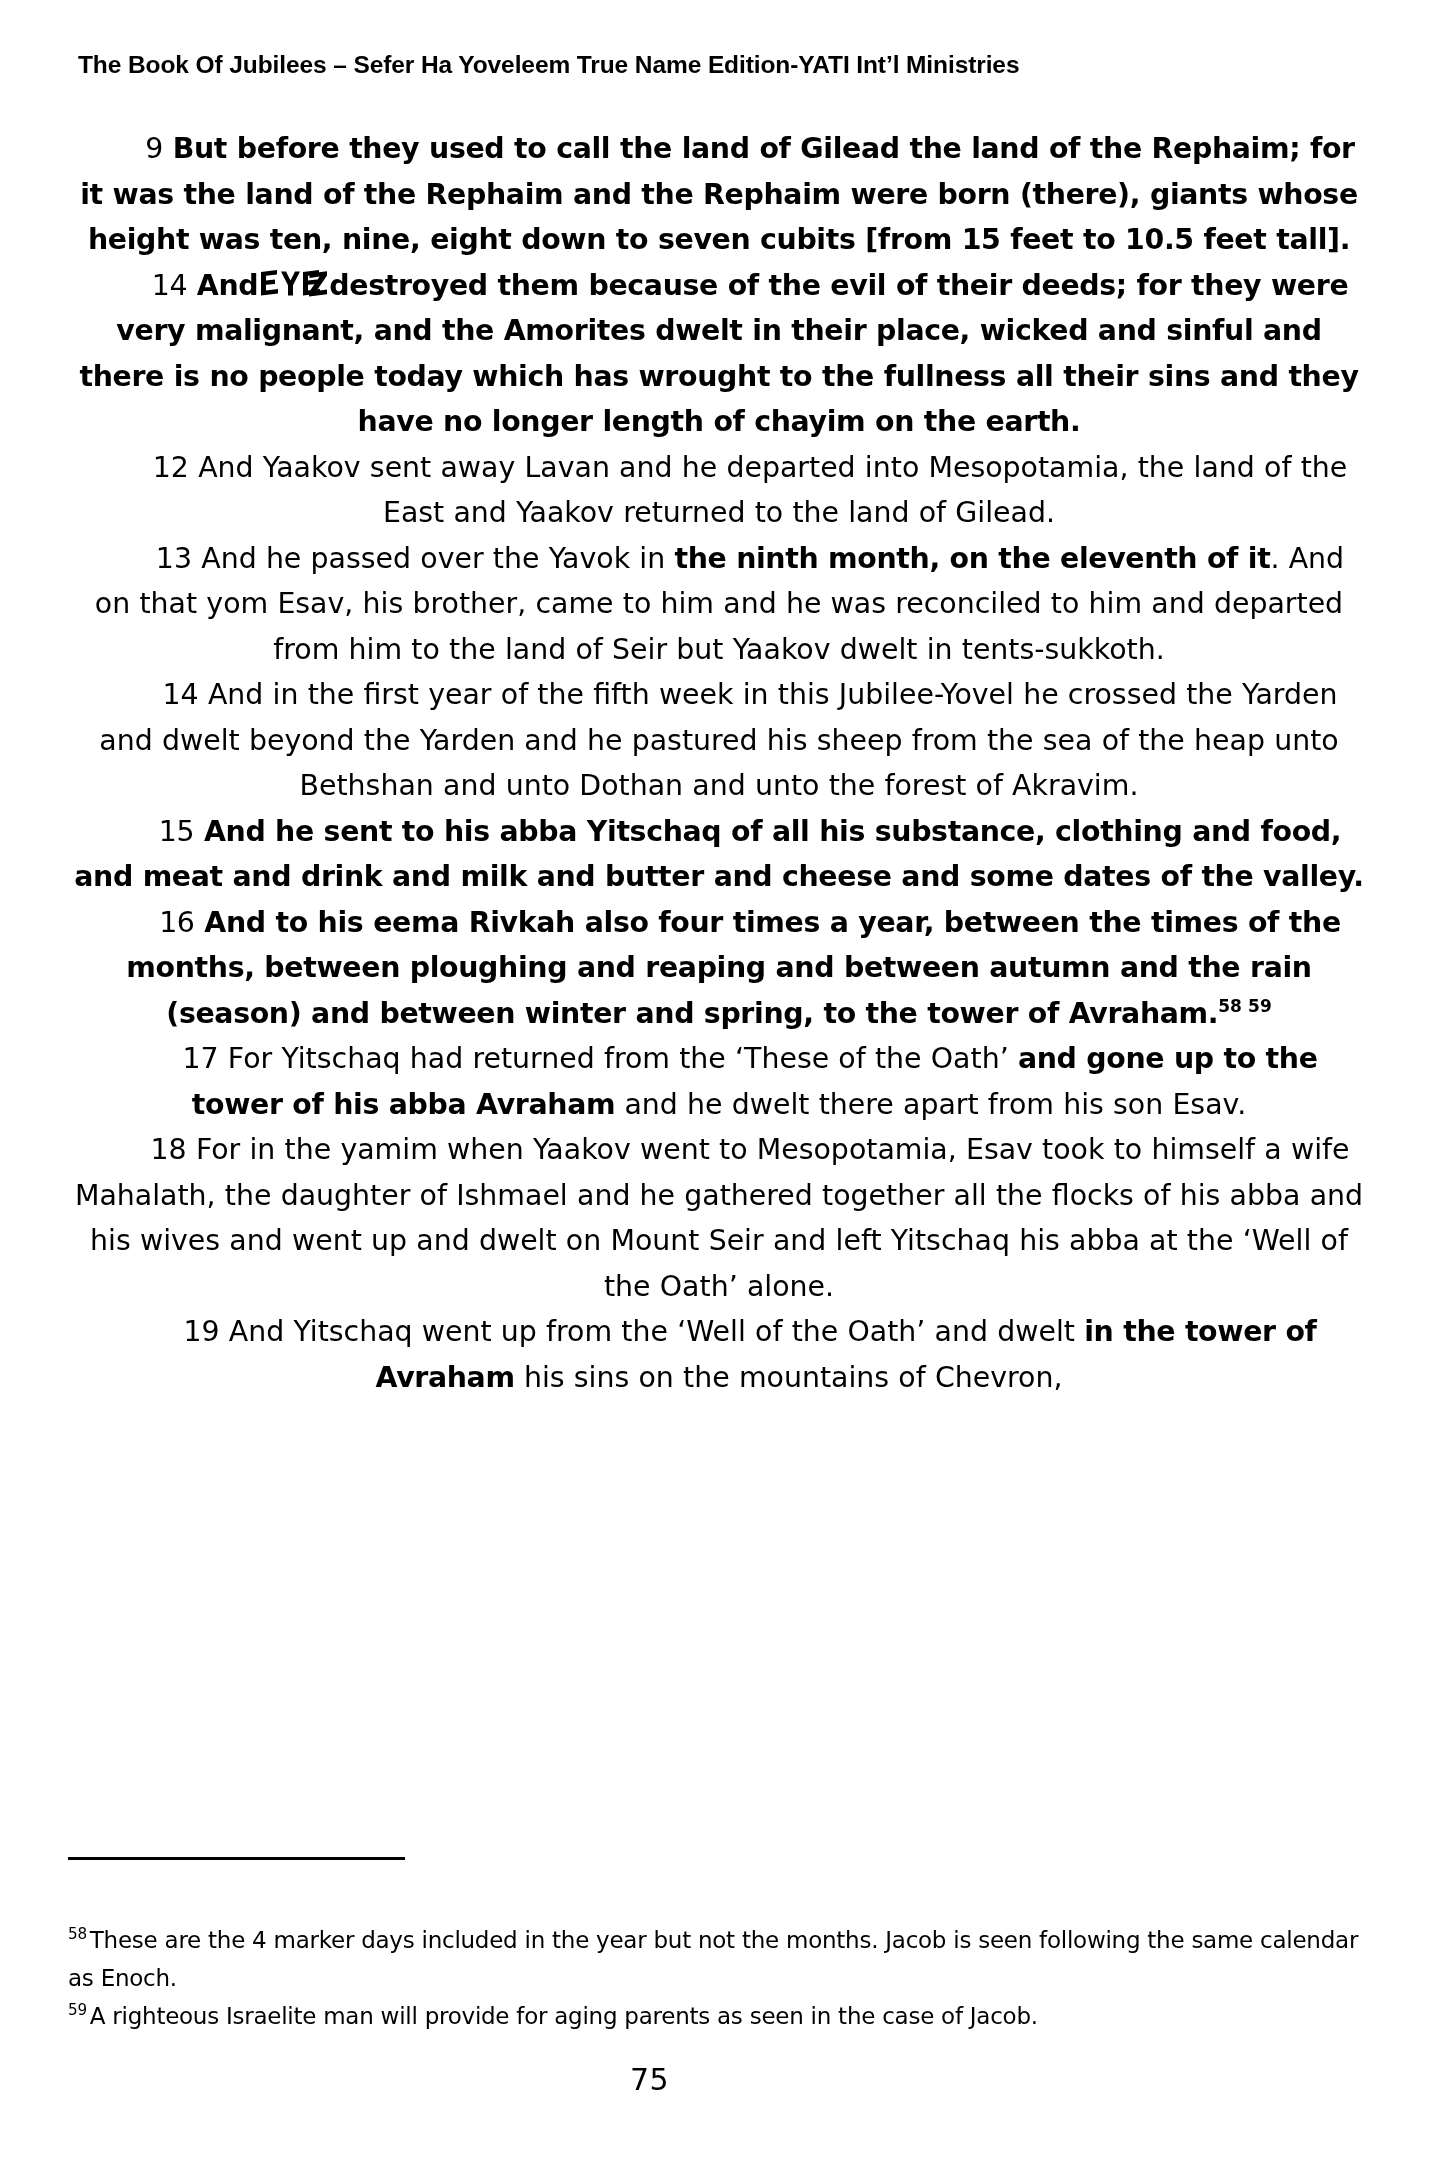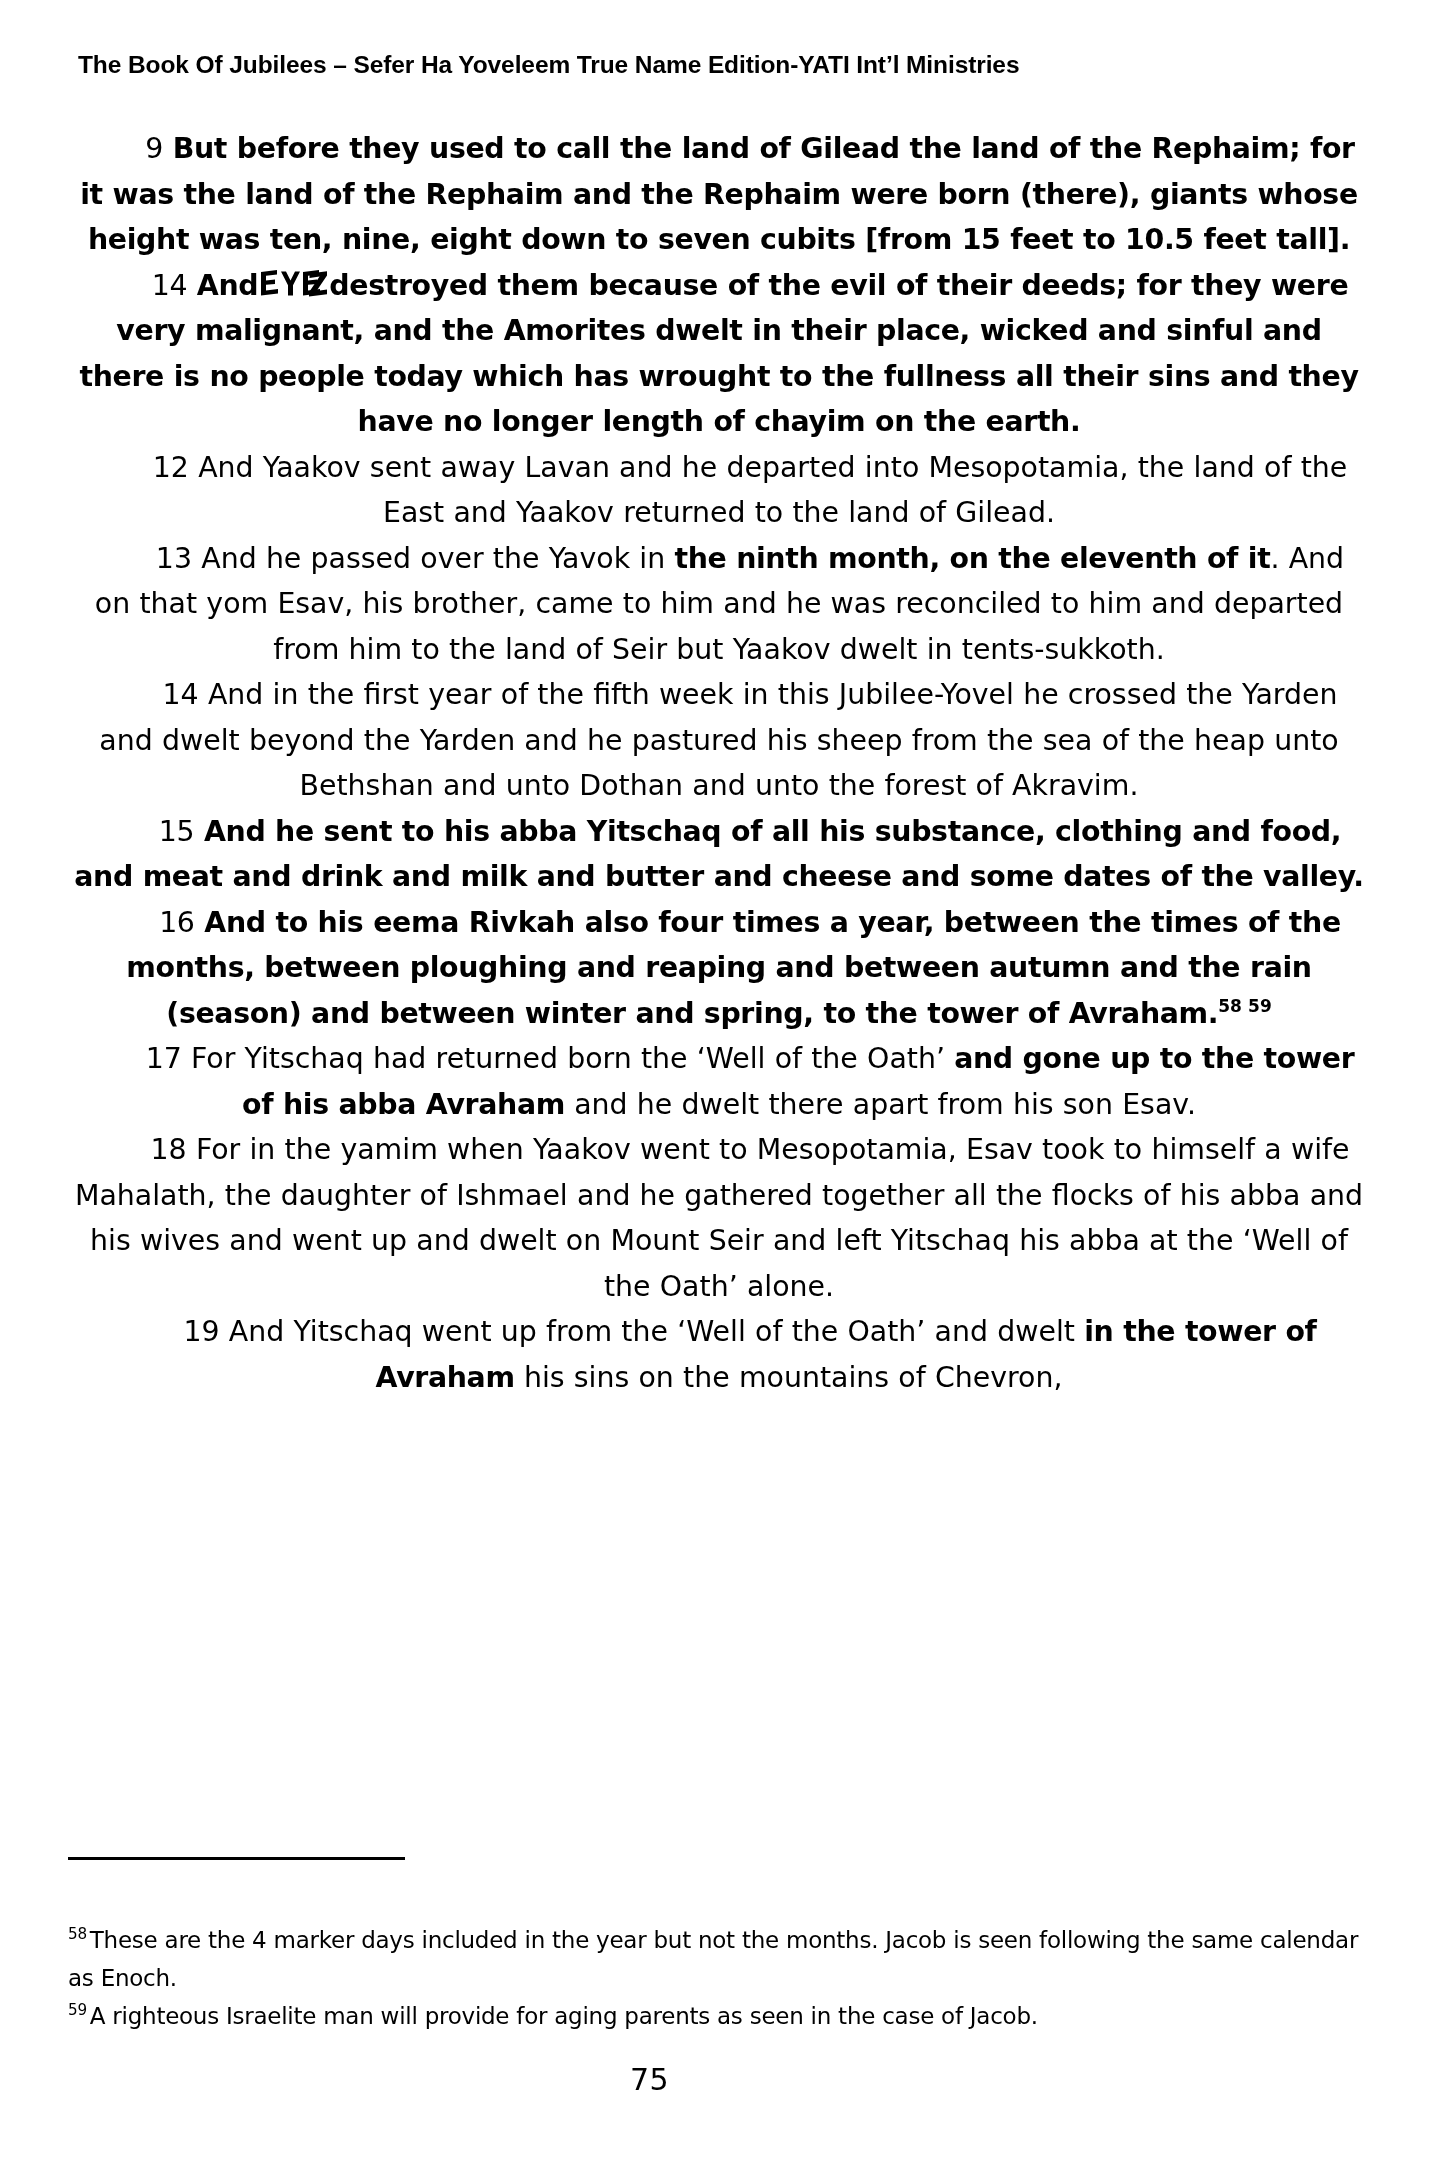--- a/index.html
+++ b/index.html
@@ -172,21 +172,21 @@
       <span>And he sent to his abba Yitschaq of all his substance, clothing and food, and meat and drink and milk and butter and cheese and some dates of the valley.</span>
     </p>
 
     <p class="verse b">
       <span class="vnum">16</span>
       <span>And to his eema Rivkah also four times a year, between the times of the months, between ploughing and reaping and between autumn and the rain (season) and between winter and spring, to the tower of Avraham.</span><span class="sup">58 59</span>
     </p>
 
     <p class="verse">
       <span class="vnum">17</span>
-      <span>For Yitschaq had returned born the ‘Well of the Oath’ </span><b class="seg">and gone up to the tower of his abba Avraham</b><span> and he dwelt there apart from his son Esav.</span>
+      <span>For Yitschaq had returned from the ‘These of the Oath’ </span><b class="seg">and gone up to the tower of his abba Avraham</b><span> and he dwelt there apart from his son Esav.</span>
     </p>
 
     <p class="verse">
       <span class="vnum">18</span>
       <span>For in the yamim when Yaakov went to Mesopotamia, Esav took to himself a wife Mahalath, the daughter of Ishmael and he gathered together all the flocks of his abba and his wives and went up and dwelt on Mount Seir and left Yitschaq his abba at the ‘Well of the Oath’ alone.</span>
     </p>
 
     <p class="verse">
       <span class="vnum">19</span>
       <span>And Yitschaq went up from the ‘Well of the Oath’ and dwelt </span><b class="seg">in the tower of Avraham</b><span> his sins on the mountains of Chevron,</span>

